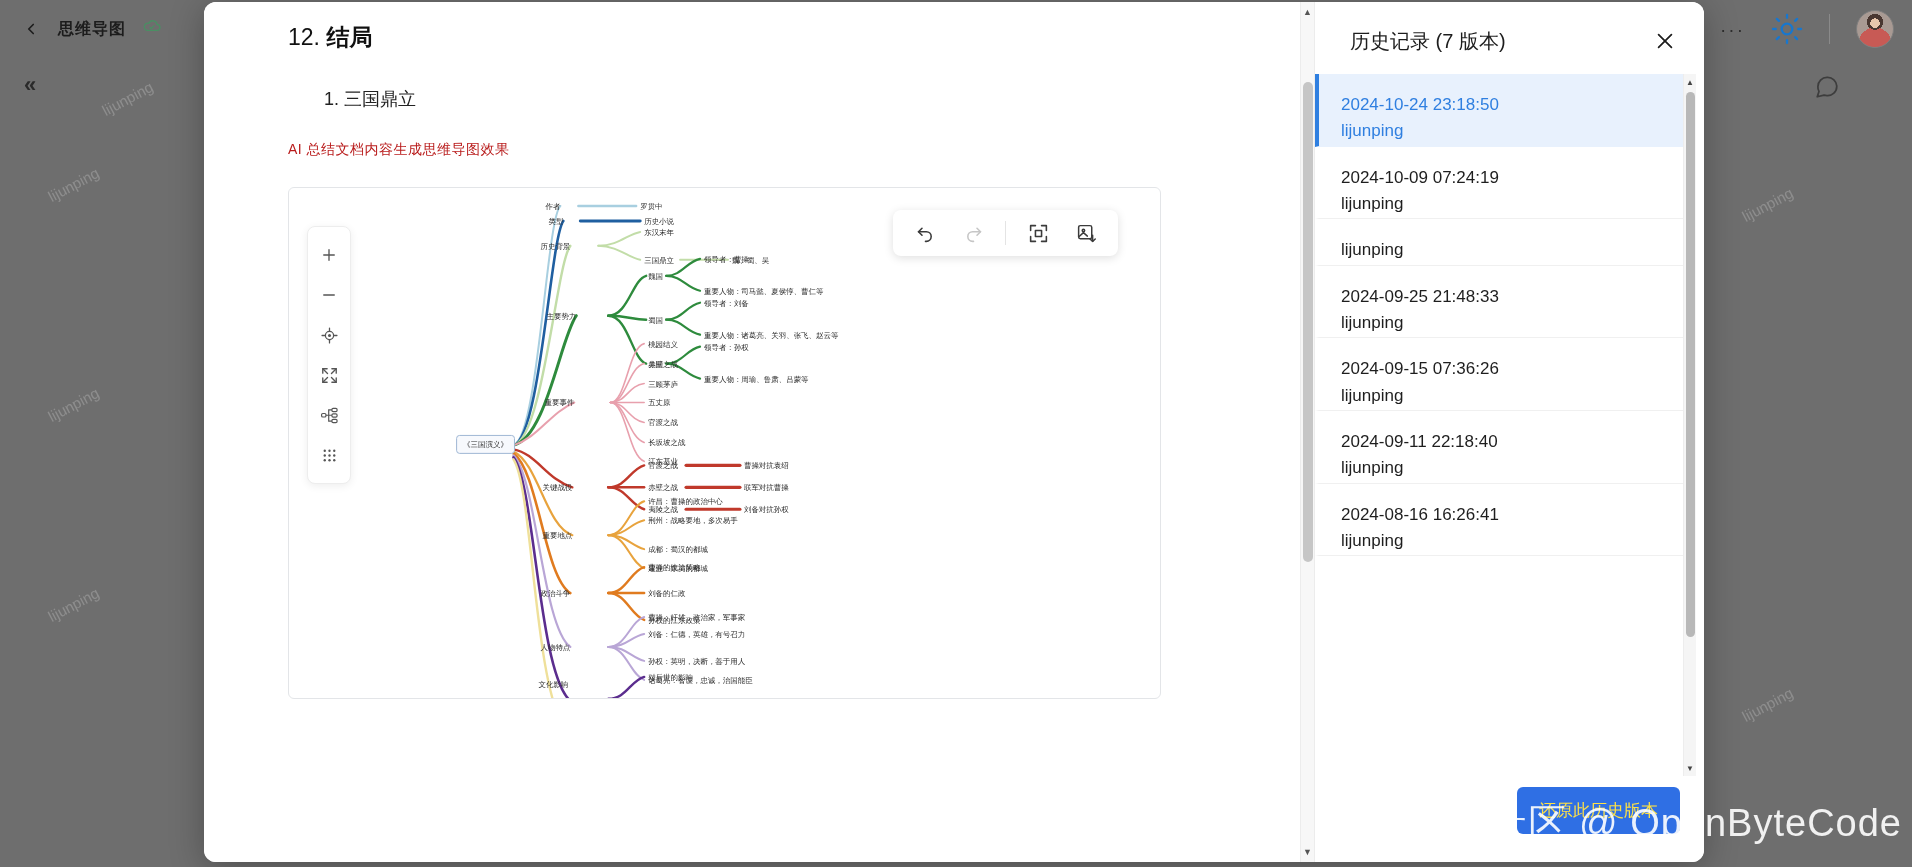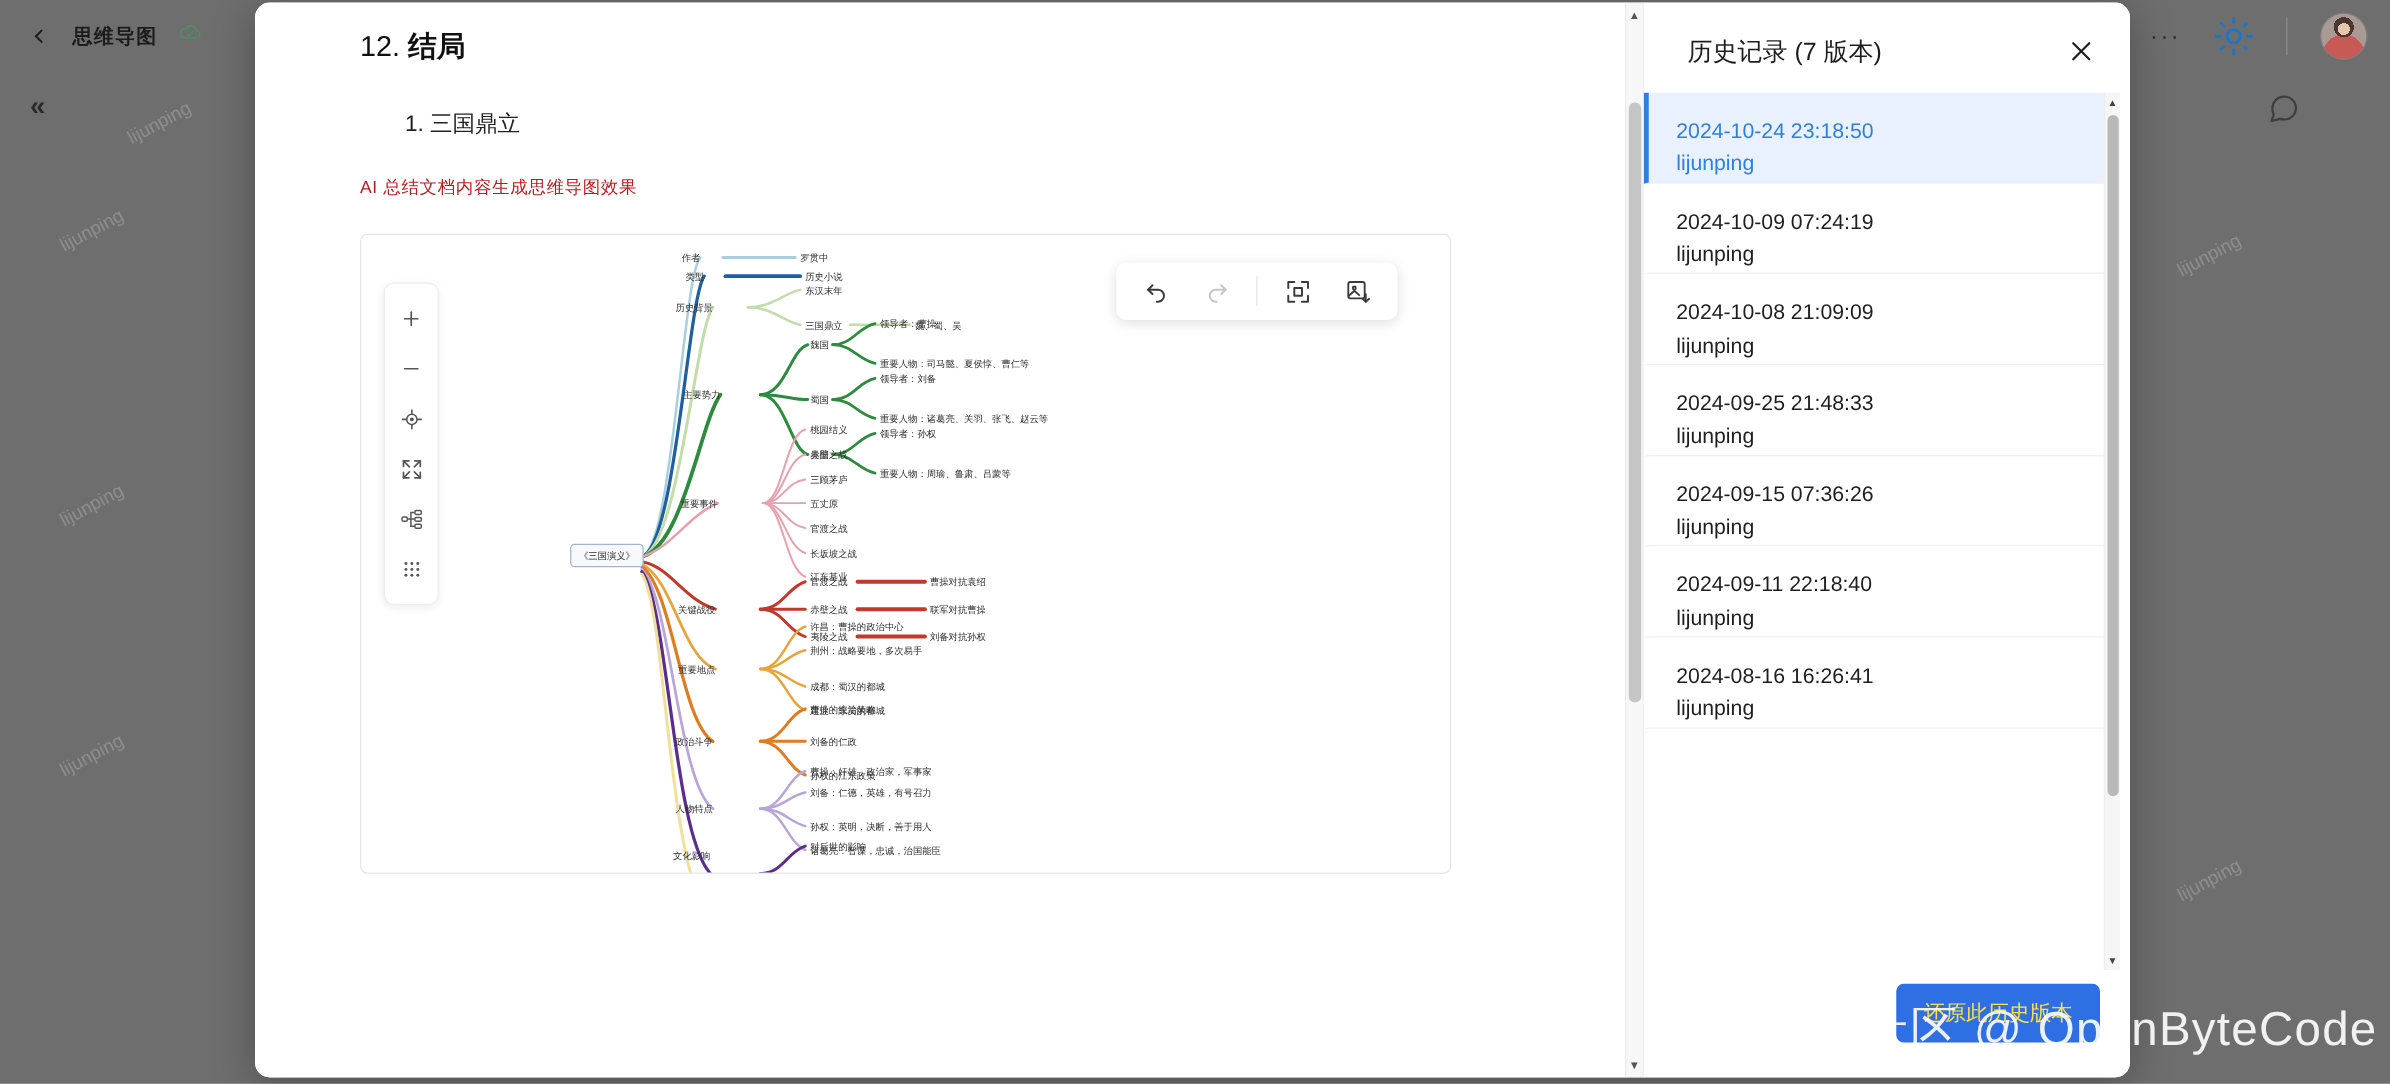--- a/index.html
+++ b/index.html
@@ -528,21 +528,20 @@
       <div class="hp-list" id="history-list">
           <div class="hp-item active">
             <div class="hp-ts">2024-10-24 23:18:50</div>
             <div class="hp-user">lijunping</div>
           </div>
           <div class="hp-item">
             <div class="hp-ts">2024-10-09 07:24:19</div>
             <div class="hp-user">lijunping</div>
           </div>
           <div class="hp-item">
-            <div class="hp-ts">2024-10-08 21:09:09</div>
             <div class="hp-user">lijunping</div>
           </div>
           <div class="hp-item">
             <div class="hp-ts">2024-09-25 21:48:33</div>
             <div class="hp-user">lijunping</div>
           </div>
           <div class="hp-item">
             <div class="hp-ts">2024-09-15 07:36:26</div>
             <div class="hp-user">lijunping</div>
           </div>

